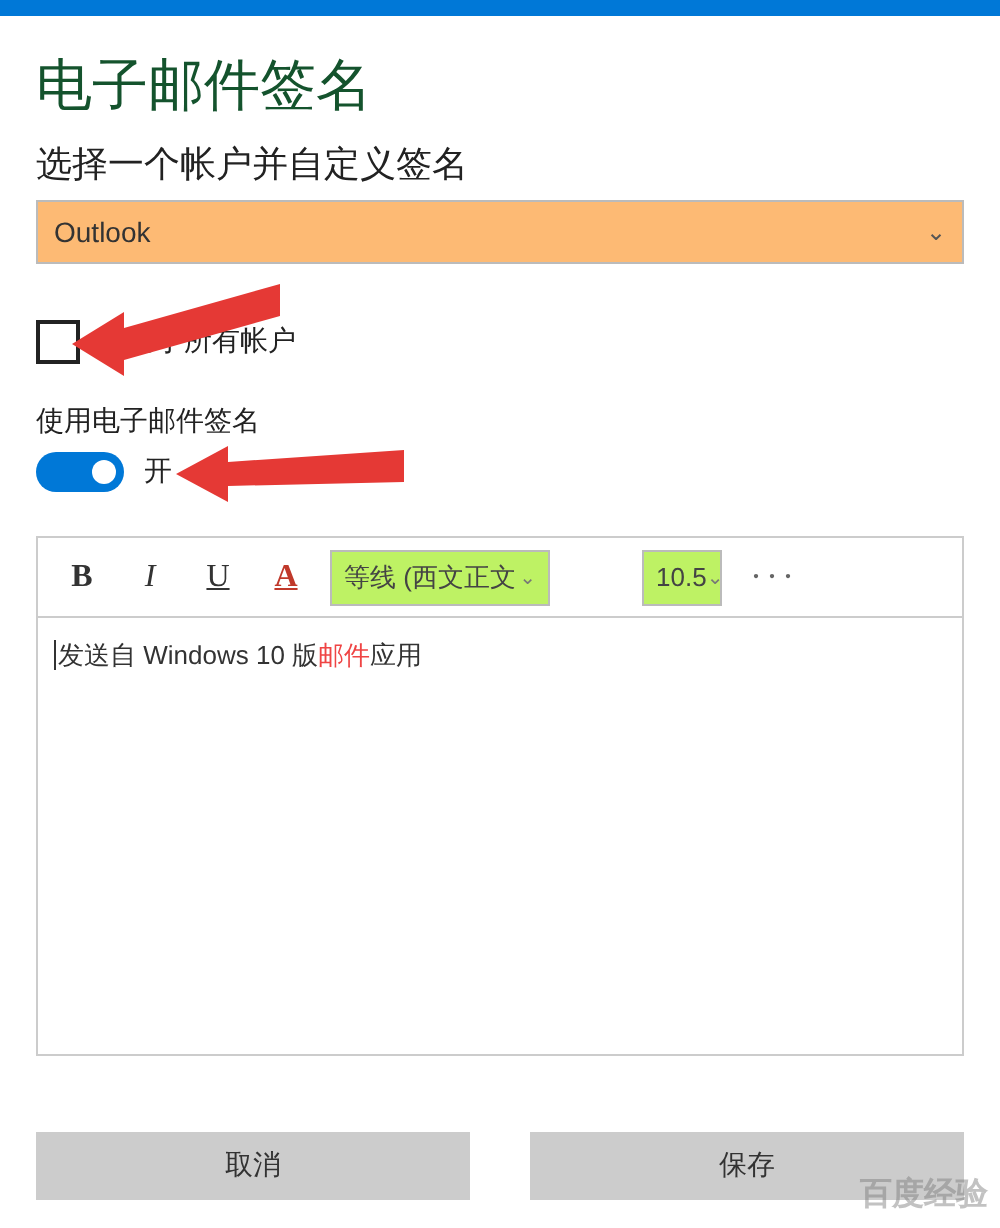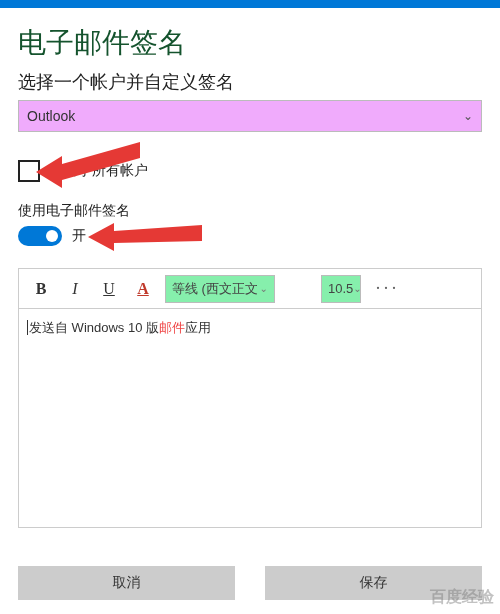--- a/index.html
+++ b/index.html
@@ -11,21 +11,21 @@
     overflow: hidden;
     position: relative;
     color: #222;
   }
   .topbar { height: 8px; background: #0078d7; }
   .container { padding: 10px 18px 0 18px; }
   h1 { font-size: 28px; font-weight: 400; margin: 6px 0 8px 0; color: #14532d; }
   .subtitle { font-size: 18px; margin-bottom: 6px; }
   .select {
     width: 100%; height: 32px; border: 1px solid #bbb;
-    background: #f0abfc; display: flex; align-items: center;
+    background: #fdba74; display: flex; align-items: center;
     justify-content: space-between; padding: 0 8px; font-size: 14px;
     color: #333;
   }
   .chev { font-size: 12px; color: #555; }
   .row { display: flex; align-items: center; margin-top: 28px; }
   .checkbox {
     width: 22px; height: 22px; border: 2px solid #222;
     background: #fff; margin-right: 10px; flex-shrink: 0;
   }
   .row-label { font-size: 14px; }
@@ -55,21 +55,21 @@
     justify-content: center; font-size: 16px; color: #333;
     font-family: "Times New Roman", serif;
   }
   .tbtn.bold { font-weight: bold; }
   .tbtn.italic { font-style: italic; }
   .tbtn.under { text-decoration: underline; }
   .tbtn.color { color: #c0392b; text-decoration: underline; text-decoration-color: #c0392b; font-weight: bold;}
   .font-sel {
     height: 28px; border: 1px solid #bbb; display: flex; align-items: center;
     padding: 0 6px; font-size: 13px; color: #444; margin-left: 4px;
-    background: #86efac; flex-shrink: 0;
+    background: #bef264; flex-shrink: 0;
   }
   .font-sel.name { width: 110px; overflow: hidden; white-space: nowrap; }
   .font-sel.size { width: 40px; margin-left: 44px; }
   .font-sel .chev2 { margin-left: auto; font-size: 10px; color: #777; }
   .more { font-size: 18px; letter-spacing: 2px; color: #666; margin-left: 8px;}
   .editor-body {
     border: 1px solid #ccc; height: 220px; padding: 10px 8px;
     font-size: 13px; color: #333;
   }
   .editor-body .cursor { border-left: 1px solid #333; margin-right: 1px; }

